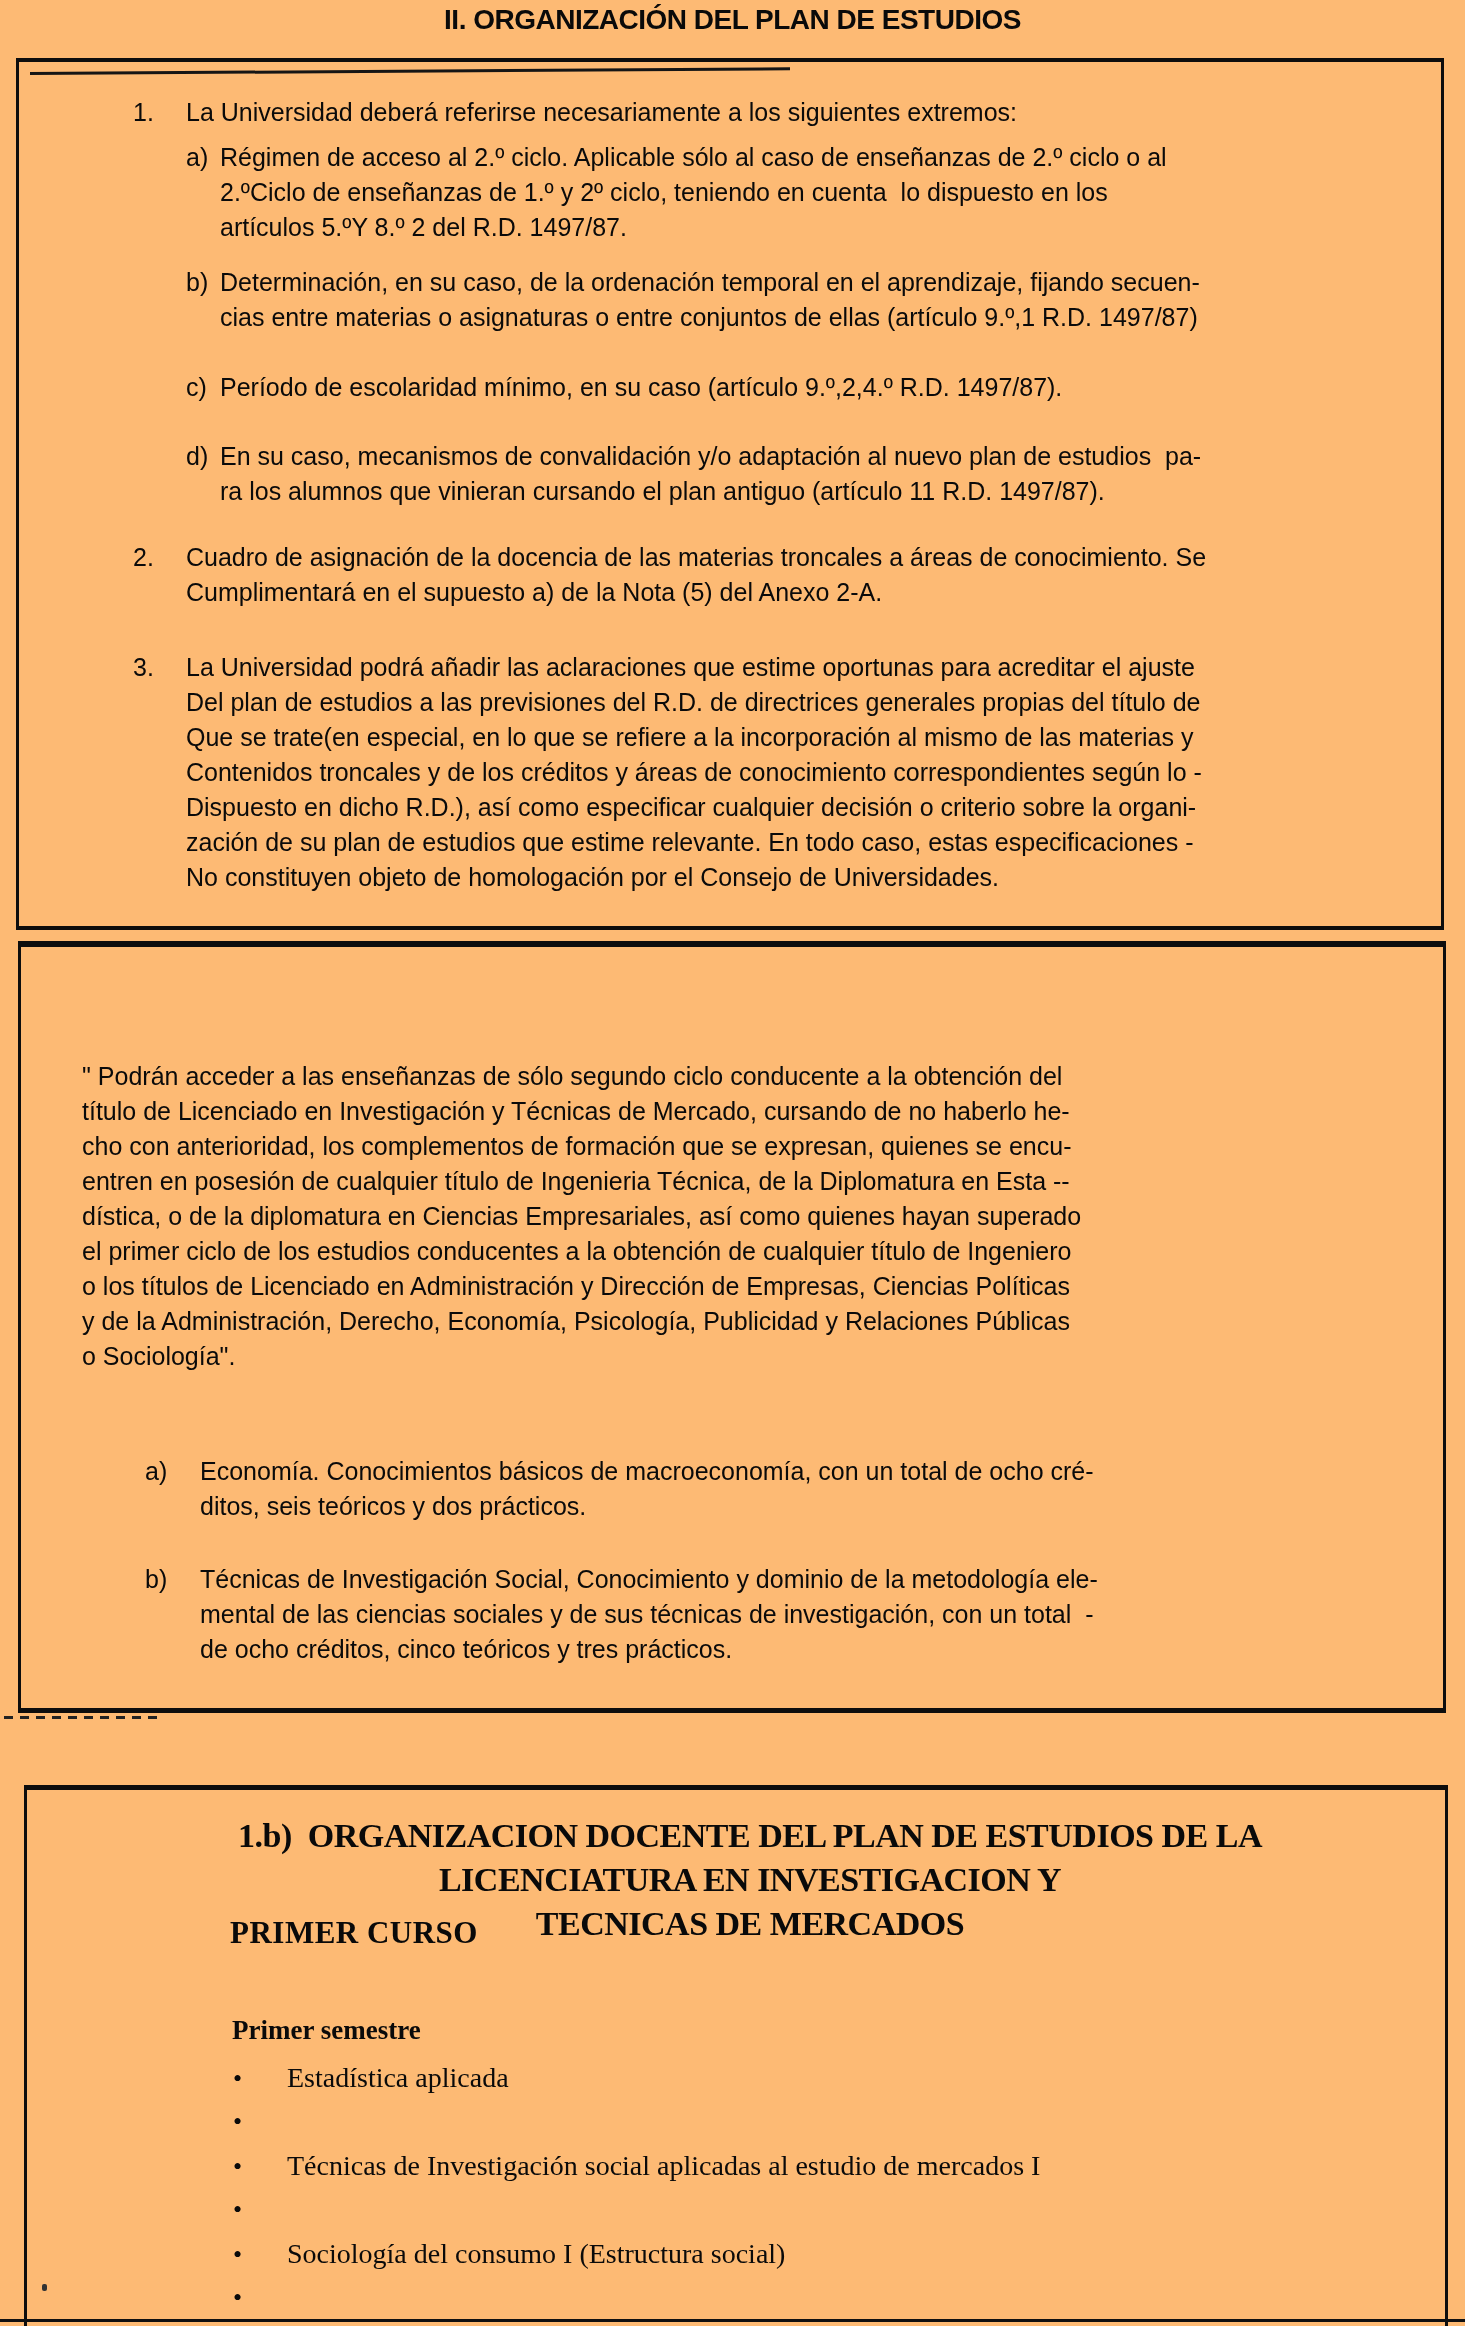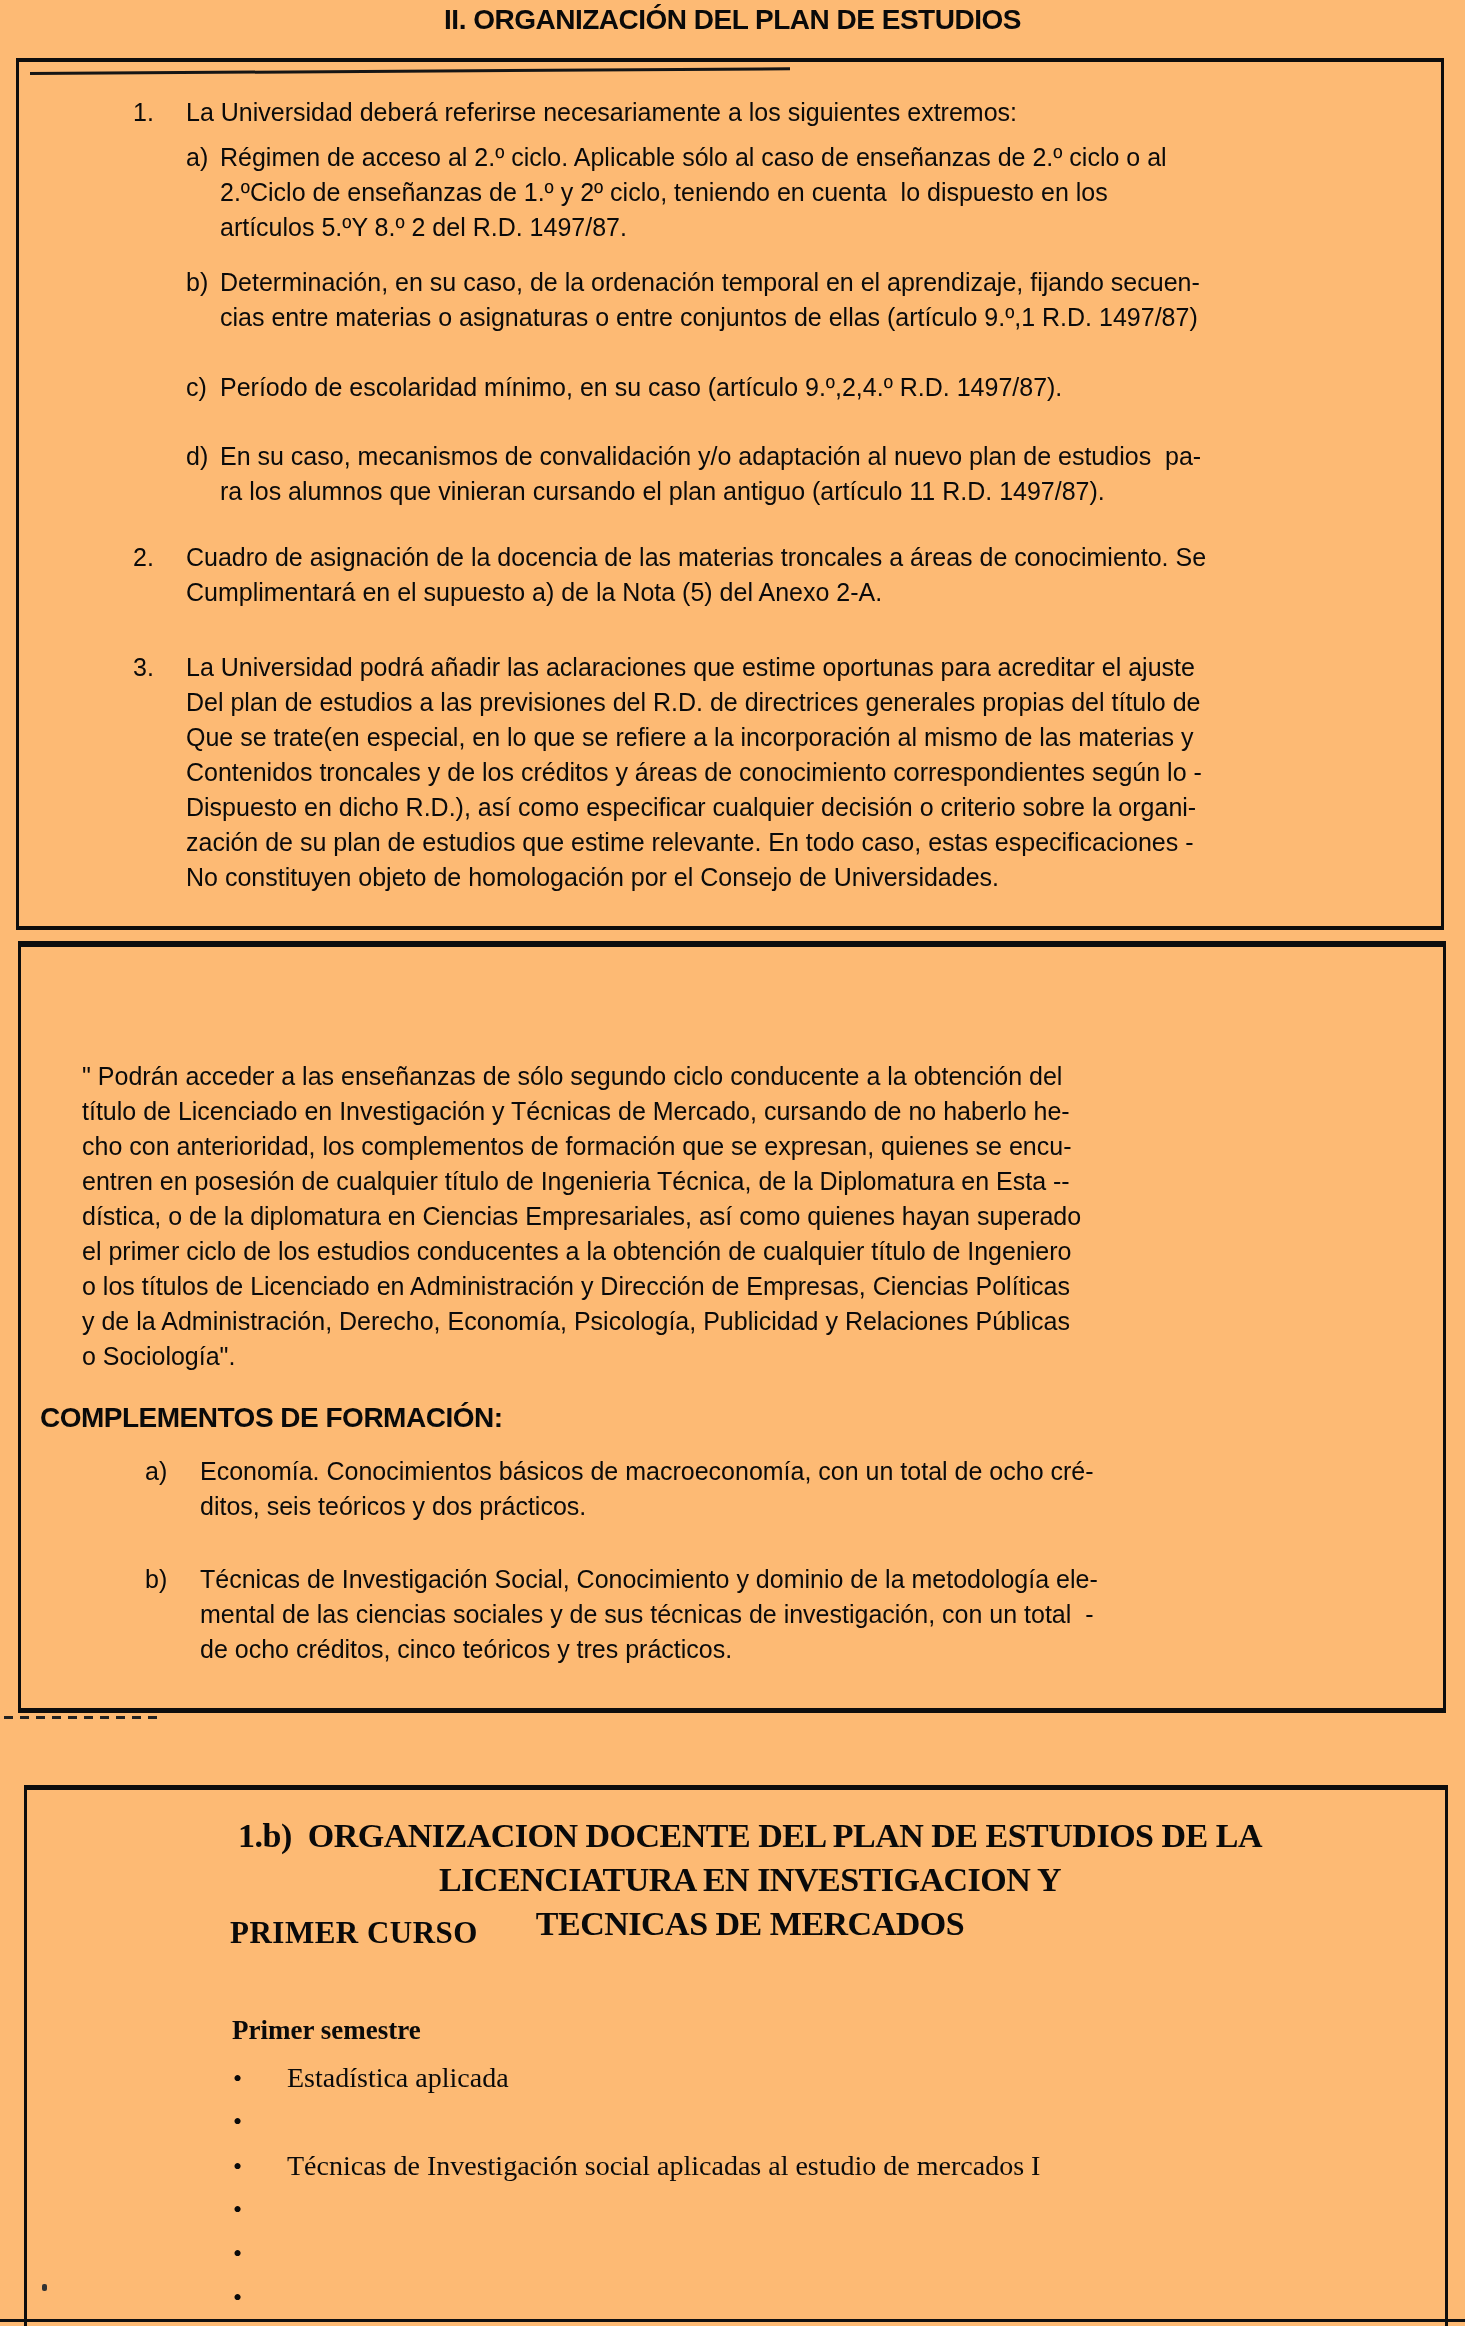--- a/index.html
+++ b/index.html
@@ -119,21 +119,20 @@
   <div class="b2-para" style="top:1059px;">" Podrán acceder a las enseñanzas de sólo segundo ciclo conducente a la obtención del
 título de Licenciado en Investigación y Técnicas de Mercado, cursando de no haberlo he-
 cho con anterioridad, los complementos de formación que se expresan, quienes se encu-
 entren en posesión de cualquier título de Ingenieria Técnica, de la Diplomatura en Esta --
 dística, o de la diplomatura en Ciencias Empresariales, así como quienes hayan superado
 el primer ciclo de los estudios conducentes a la obtención de cualquier título de Ingeniero
 o los títulos de Licenciado en Administración y Dirección de Empresas, Ciencias Políticas
 y de la Administración, Derecho, Economía, Psicología, Publicidad y Relaciones Públicas
 o Sociología".</div>
 
-  <div class="b2-sub" style="top:1402px;">COMPLEMENTOS DE FORMACIÓN:</div>
 
   <div class="row sans-body" style="left:145px;top:1454px;">
     <span class="lblcol b2-lbl">a)</span>
     <span class="txt">Economía. Conocimientos básicos de macroeconomía, con un total de ocho cré-
 ditos, seis teóricos y dos prácticos.</span>
   </div>
 
   <div class="row sans-body" style="left:145px;top:1562px;">
     <span class="lblcol b2-lbl">b)</span>
     <span class="txt">Técnicas de Investigación Social, Conocimiento y dominio de la metodología ele-
@@ -159,19 +158,20 @@
     </li>
     <li class="b3-item">
       <span class="bullet">•</span>
       <span>Técnicas de Investigación social aplicadas al estudio de mercados I</span>
     </li>
     <li class="b3-item">
       <span class="bullet">•</span>
     </li>
     <li class="b3-item">
       <span class="bullet">•</span>
+      <span>Sociología del consumo I (Estructura social)</span>
     </li>
     <li class="b3-item">
       <span class="bullet">•</span>
     </li>
   </ul>
 
 </div>
 
 </body></html>

